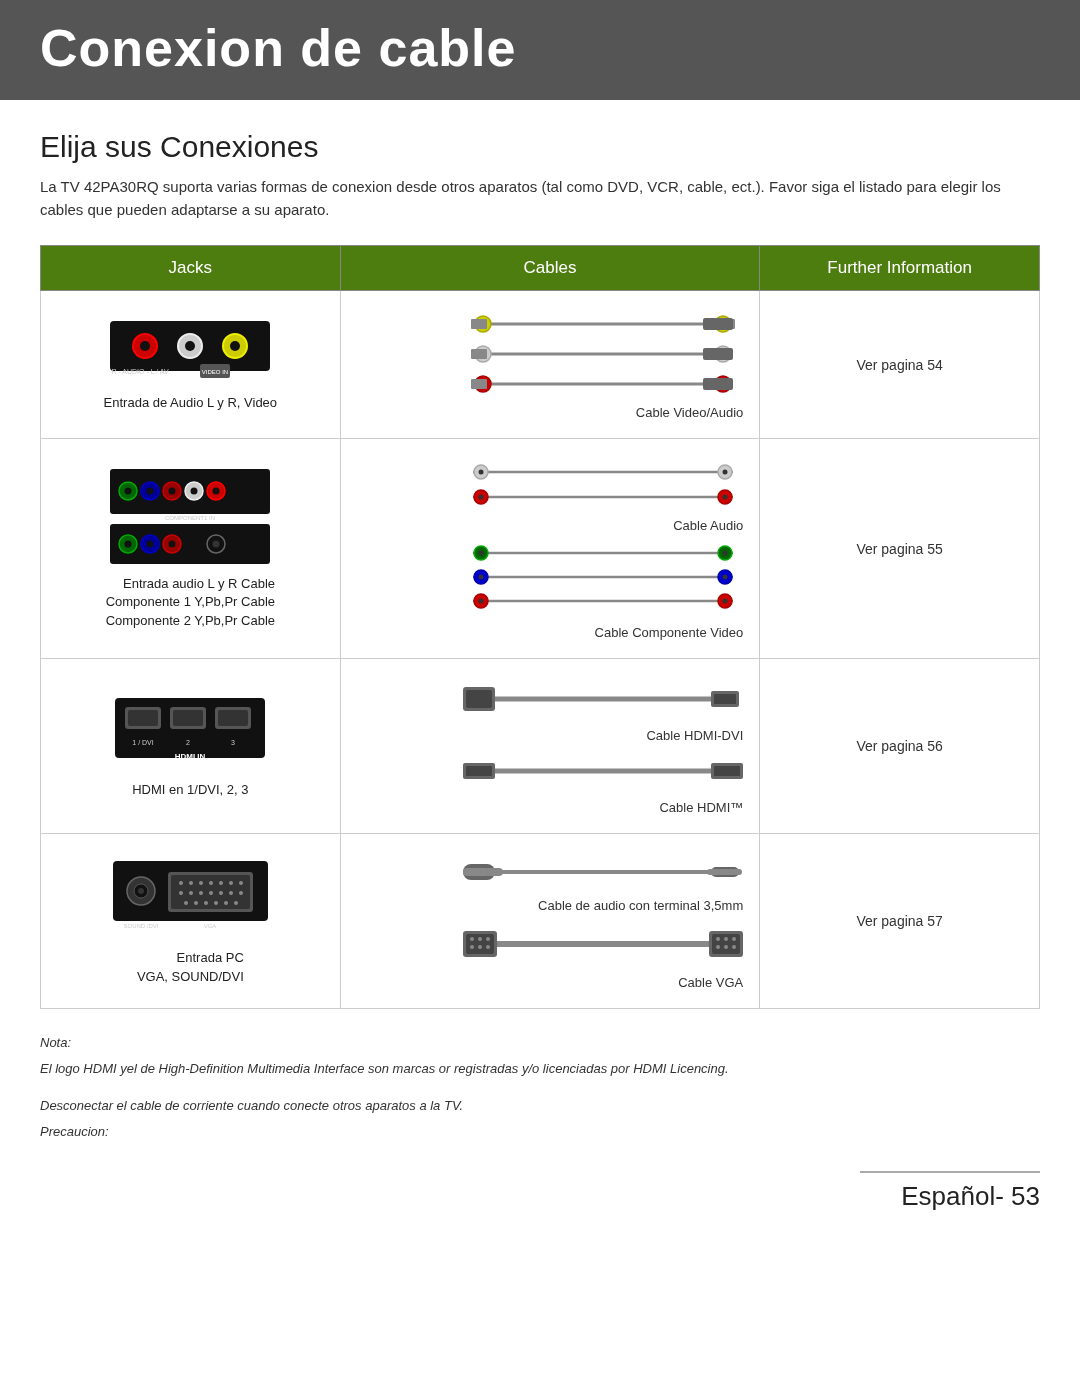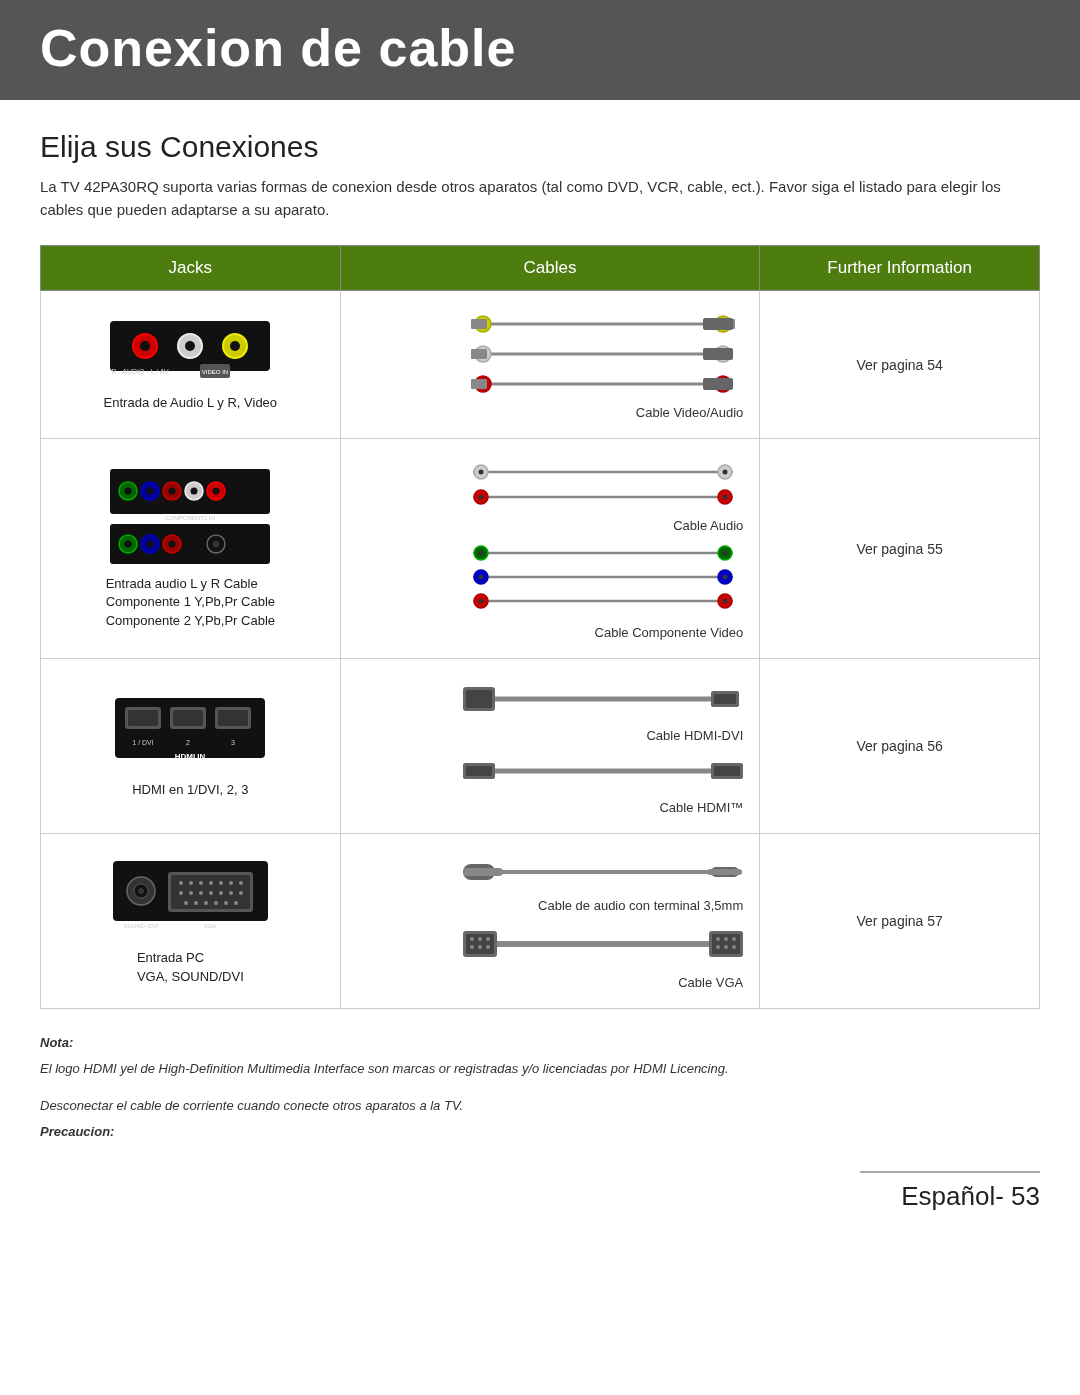--- a/index.html
+++ b/index.html
@@ -79,21 +79,21 @@
     .jack-img {
       display: flex;
       flex-direction: column;
       align-items: center;
       justify-content: center;
     }
 
     .jack-label {
       margin-top: 8px;
       font-size: 13px;
-      text-align: left;
+      text-align: right;
       line-height: 1.4;
     }
 
     .cable-img {
       display: flex;
       flex-direction: column;
       align-items: flex-end;
       gap: 6px;
     }
 
@@ -111,21 +111,21 @@
     .nota-section {
       margin-top: 24px;
       font-size: 13px;
       color: #333;
     }
     .nota-section p {
       margin-bottom: 6px;
       line-height: 1.5;
     }
     .nota-section strong {
-      font-weight: bold;
+      font-weight: normal;
       font-style: italic;
     }
     .nota-section em {
       font-style: italic;
     }
 
     .footer-bar {
       position: relative;
       margin-top: 30px;
       padding: 10px 40px;

